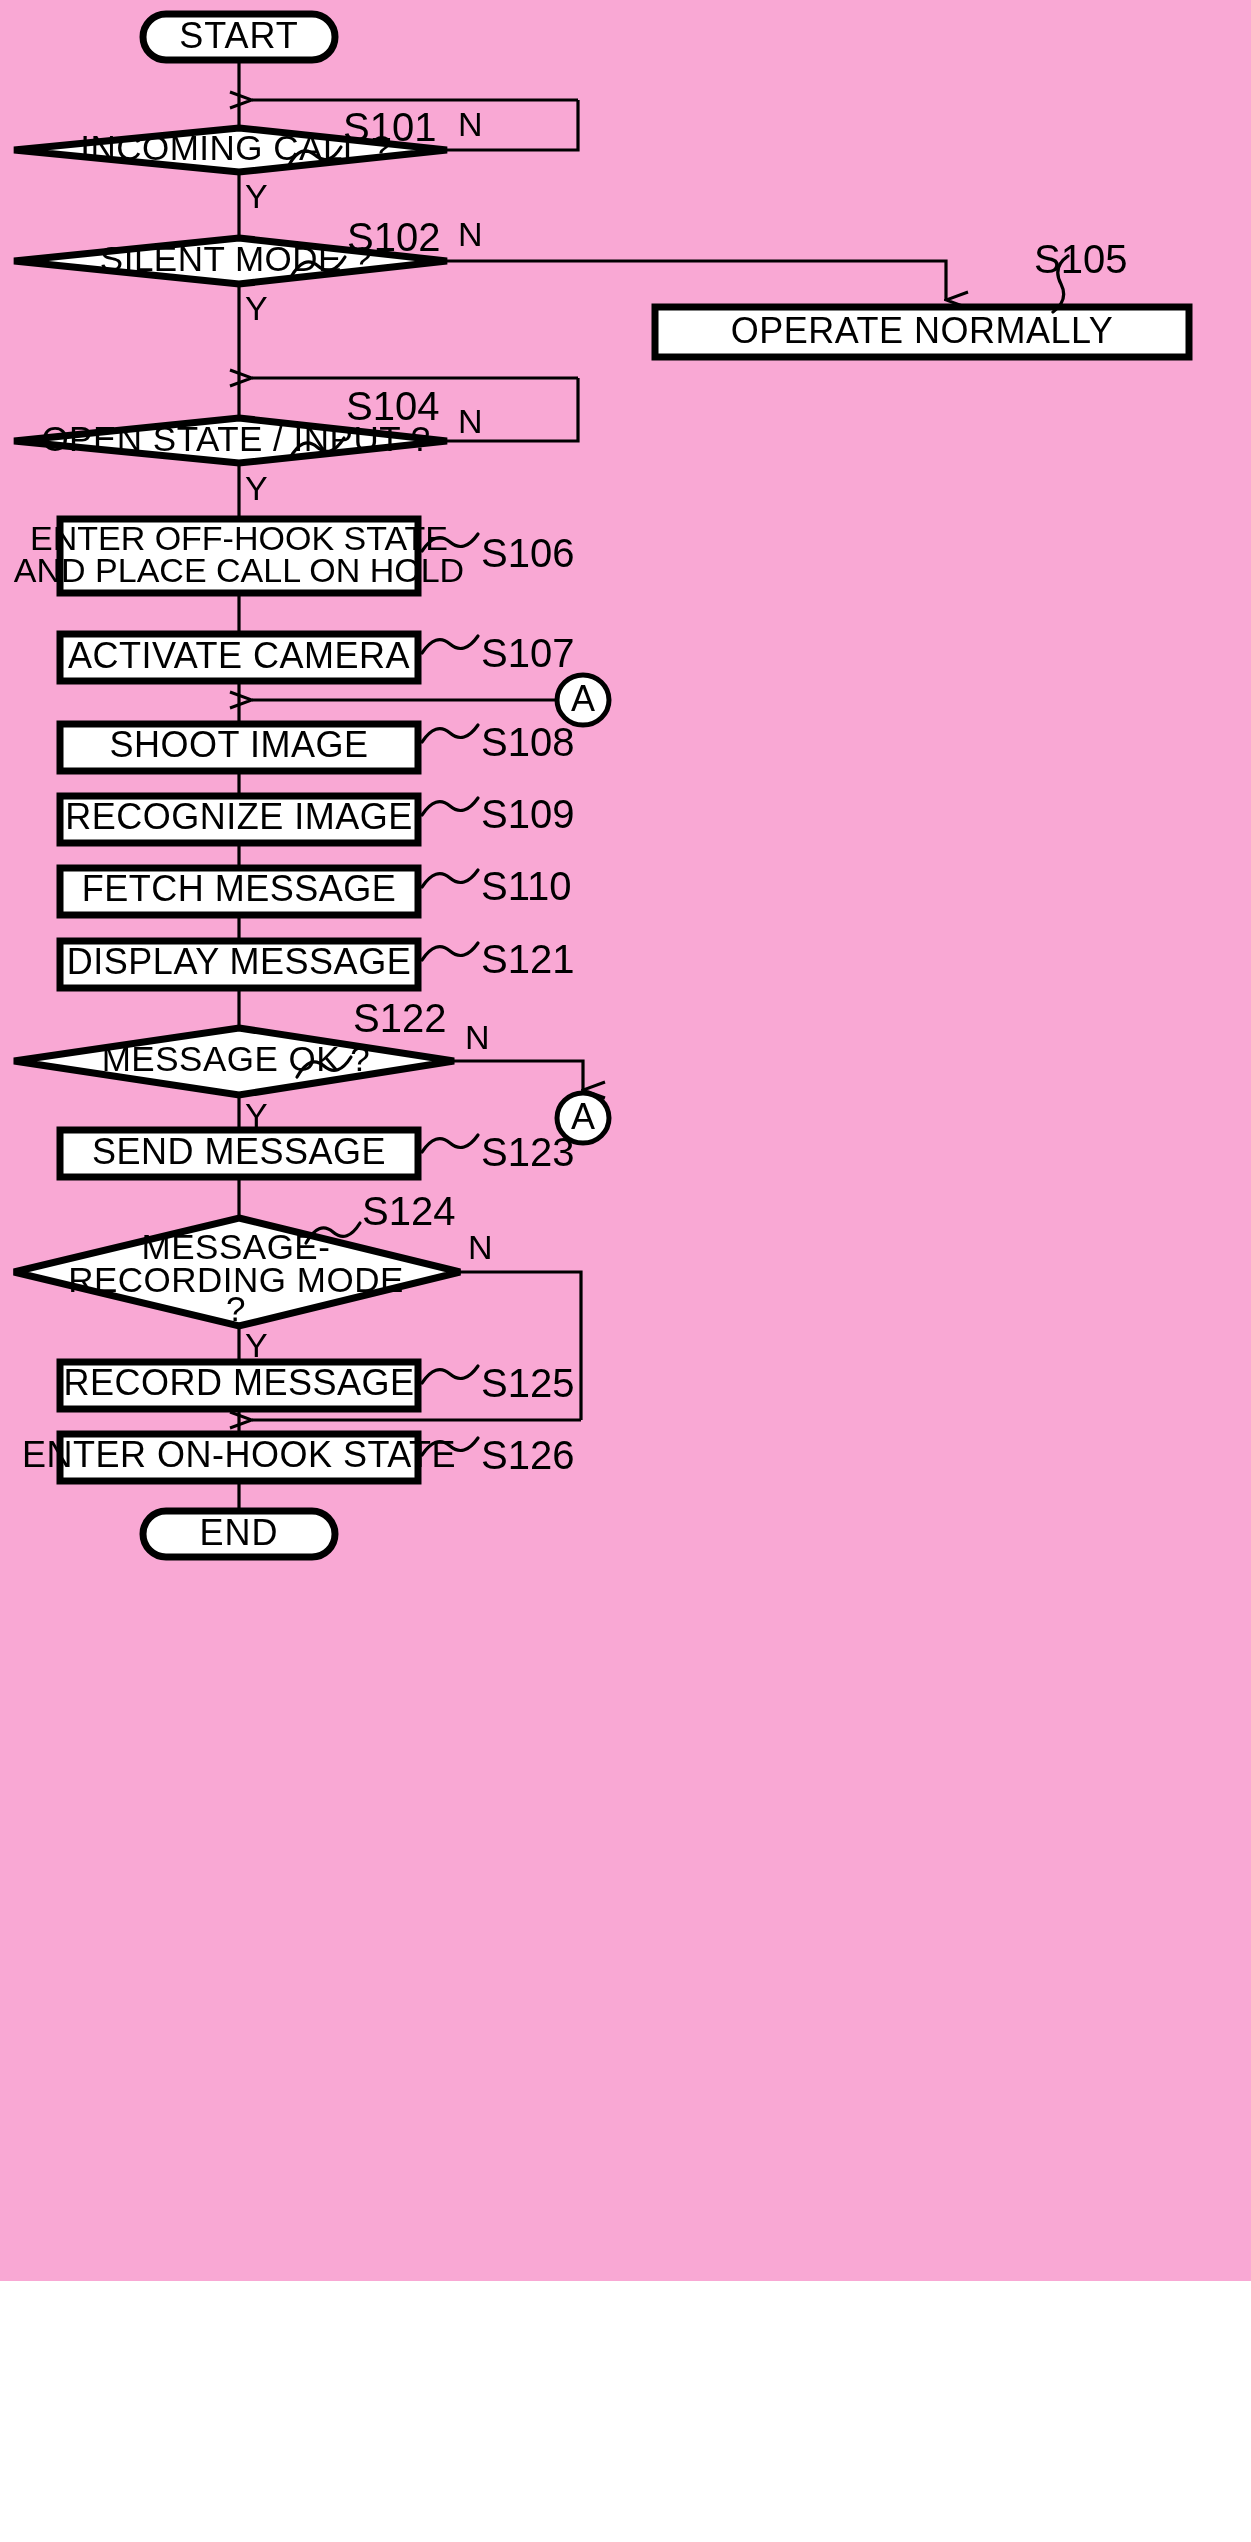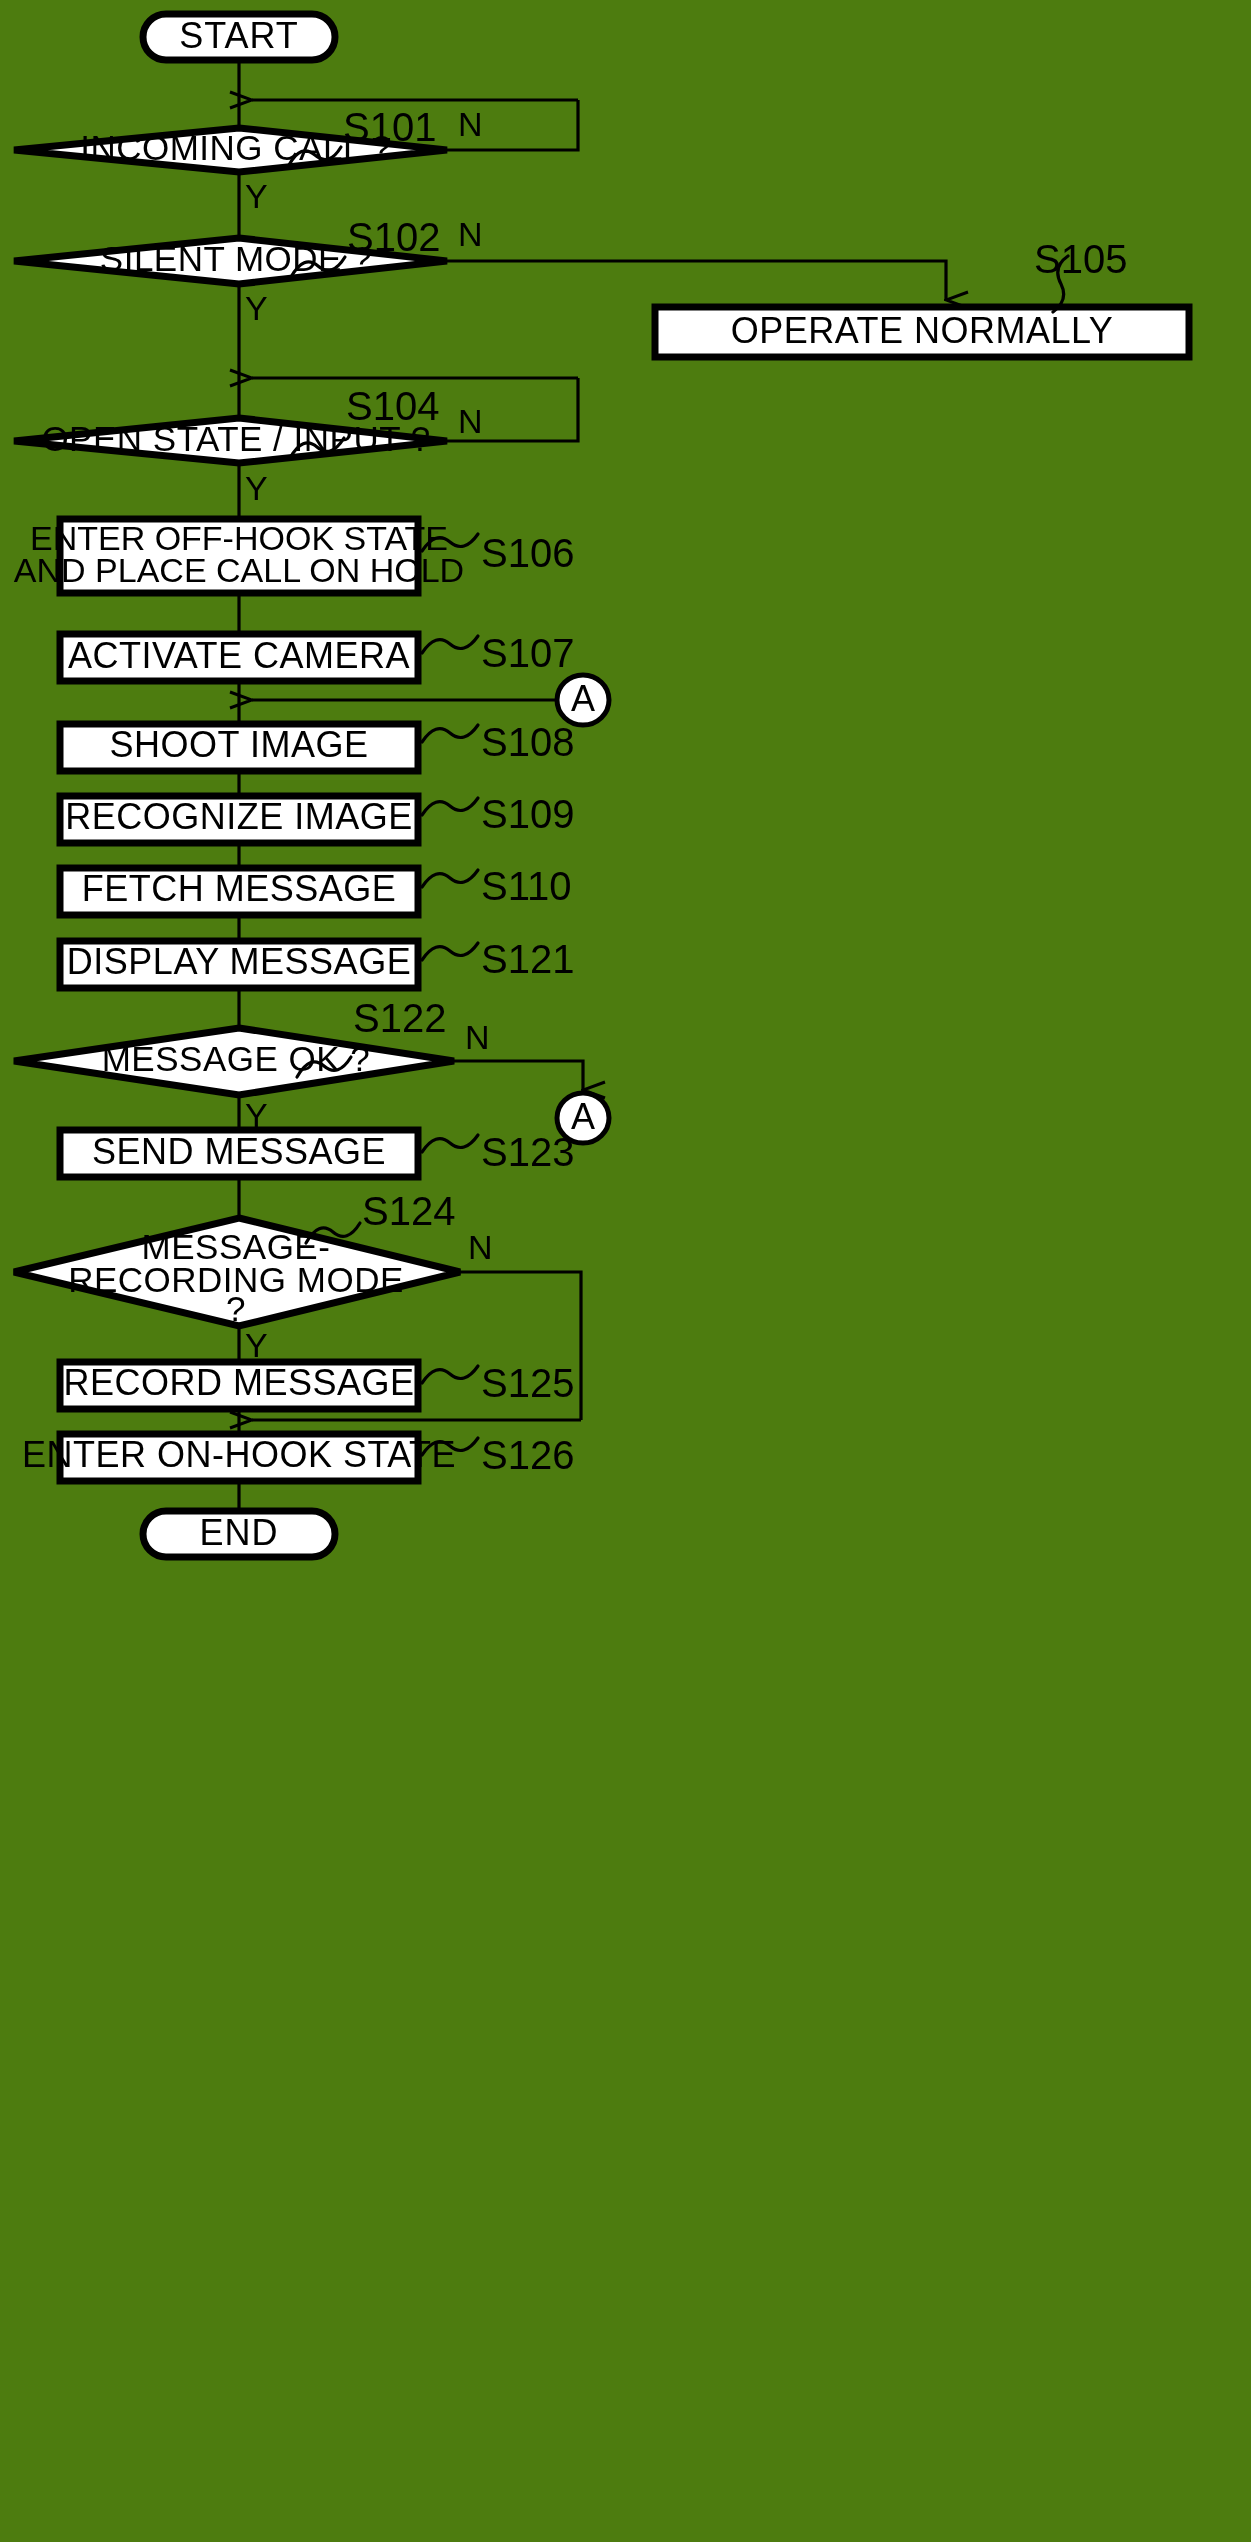--- a/index.html
+++ b/index.html
@@ -7,22 +7,22 @@
     margin: 0;
     padding: 0;
     background: #ffffff;
   }
   body {
     font-family: "Liberation Sans", sans-serif;
   }
   #stage {
     position: relative;
     width: 1251px;
-    height: 2542px;
-    background: #4d7c0f;
+    height: 2281px;
+    background: #f9a8d4;
     overflow: hidden;
   }
   #diagram-svg {
     position: absolute;
     left: 0;
     top: 0;
     width: 1251px;
     height: 2542px;
     display: block;
   }

